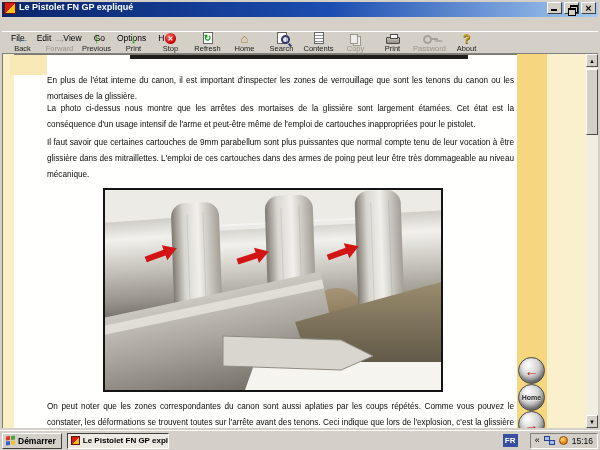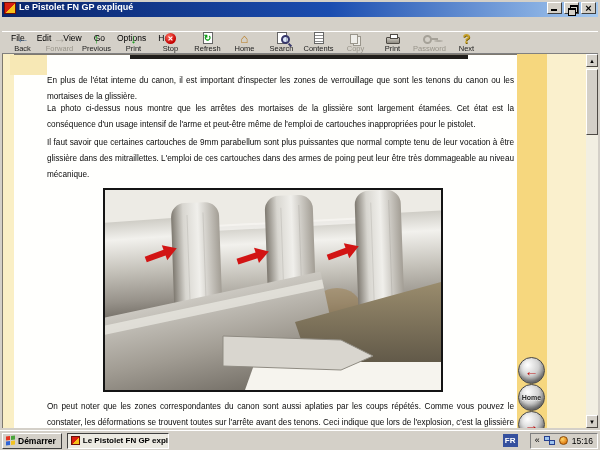--- a/index.html
+++ b/index.html
@@ -212,21 +212,21 @@
         <span class="tlabel">Print</span>
       </div>
       <div class="tbtn disabled">
         <span class="ticon">
             <span class="i-key"></span>
           </span>
         <span class="tlabel">Password</span>
       </div>
       <div class="tbtn">
         <span class="ticon i-about">?</span>
-        <span class="tlabel">Next</span>
+        <span class="tlabel">About</span>
       </div>
     </div>
 
     <div class="content">
       <div class="left-strip"></div>
       <div class="corner-block"></div>
       <div class="photo-sliver"></div>
 
       <div class="para" id="p1">En plus de l'état interne du canon, il est important d'inspecter les zones de verrouillage que sont les tenons du canon ou les mortaises de la glissière.</div>
       <div class="para" id="p2">La photo ci-dessus nous montre que les arrêtes des mortaises de la glissière sont largement étamées. Cet état est la conséquence d'un usage intensif de l'arme et peut-être même de l'emploi de cartouches inappropriées pour le pistolet.</div>

